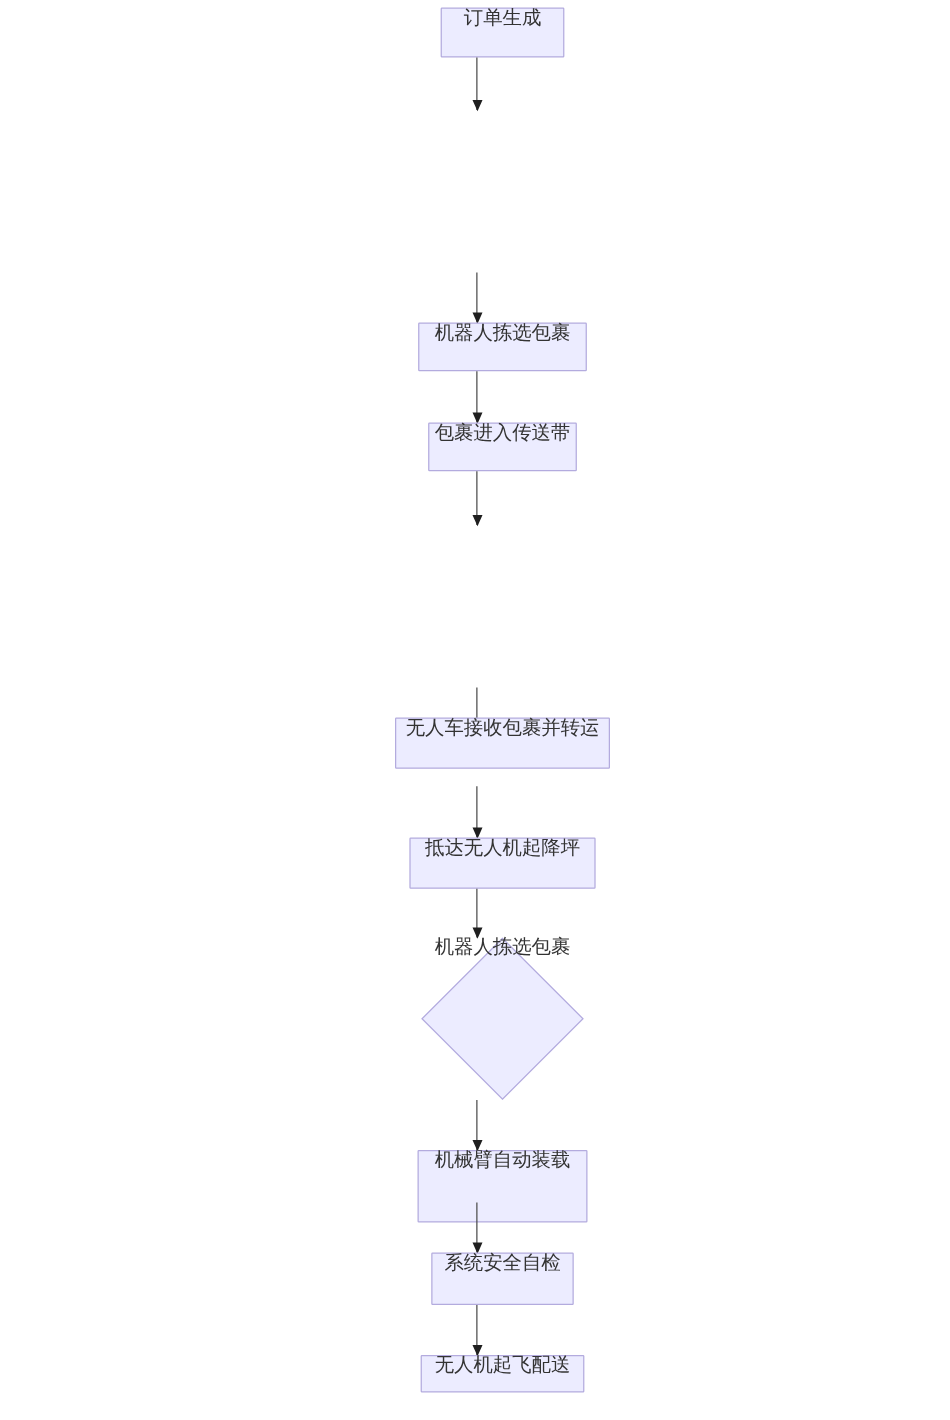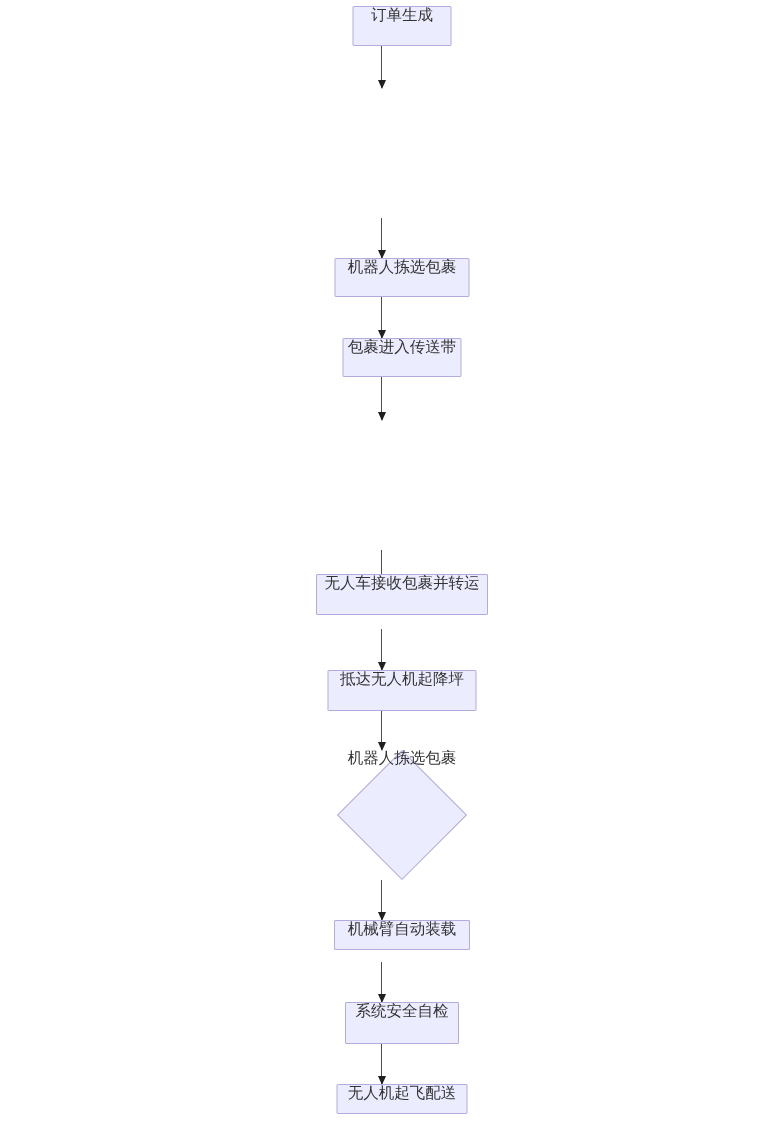--- a/index.html
+++ b/index.html
@@ -130,21 +130,21 @@
 
   <div class="node diamond" style="top:750px">
     <span class="diamond-shape"></span>
     <span class="label">机器人拣选包裹</span>
   </div>
 
   <div class="edge" style="top:880px;height:40px">
     <span class="head"></span>
   </div>
 
-  <div class="node rect" style="top:920px;width:136px;height:30px">
+  <div class="node rect" style="top:920px;width:136px;height:58px">
     <span class="label">机械臂自动装载</span>
   </div>
 
   <div class="edge" style="top:962px;height:40px">
     <span class="head"></span>
   </div>
 
   <div class="node rect" style="top:1002px;width:114px;height:42px">
     <span class="label">系统安全自检</span>
   </div>

